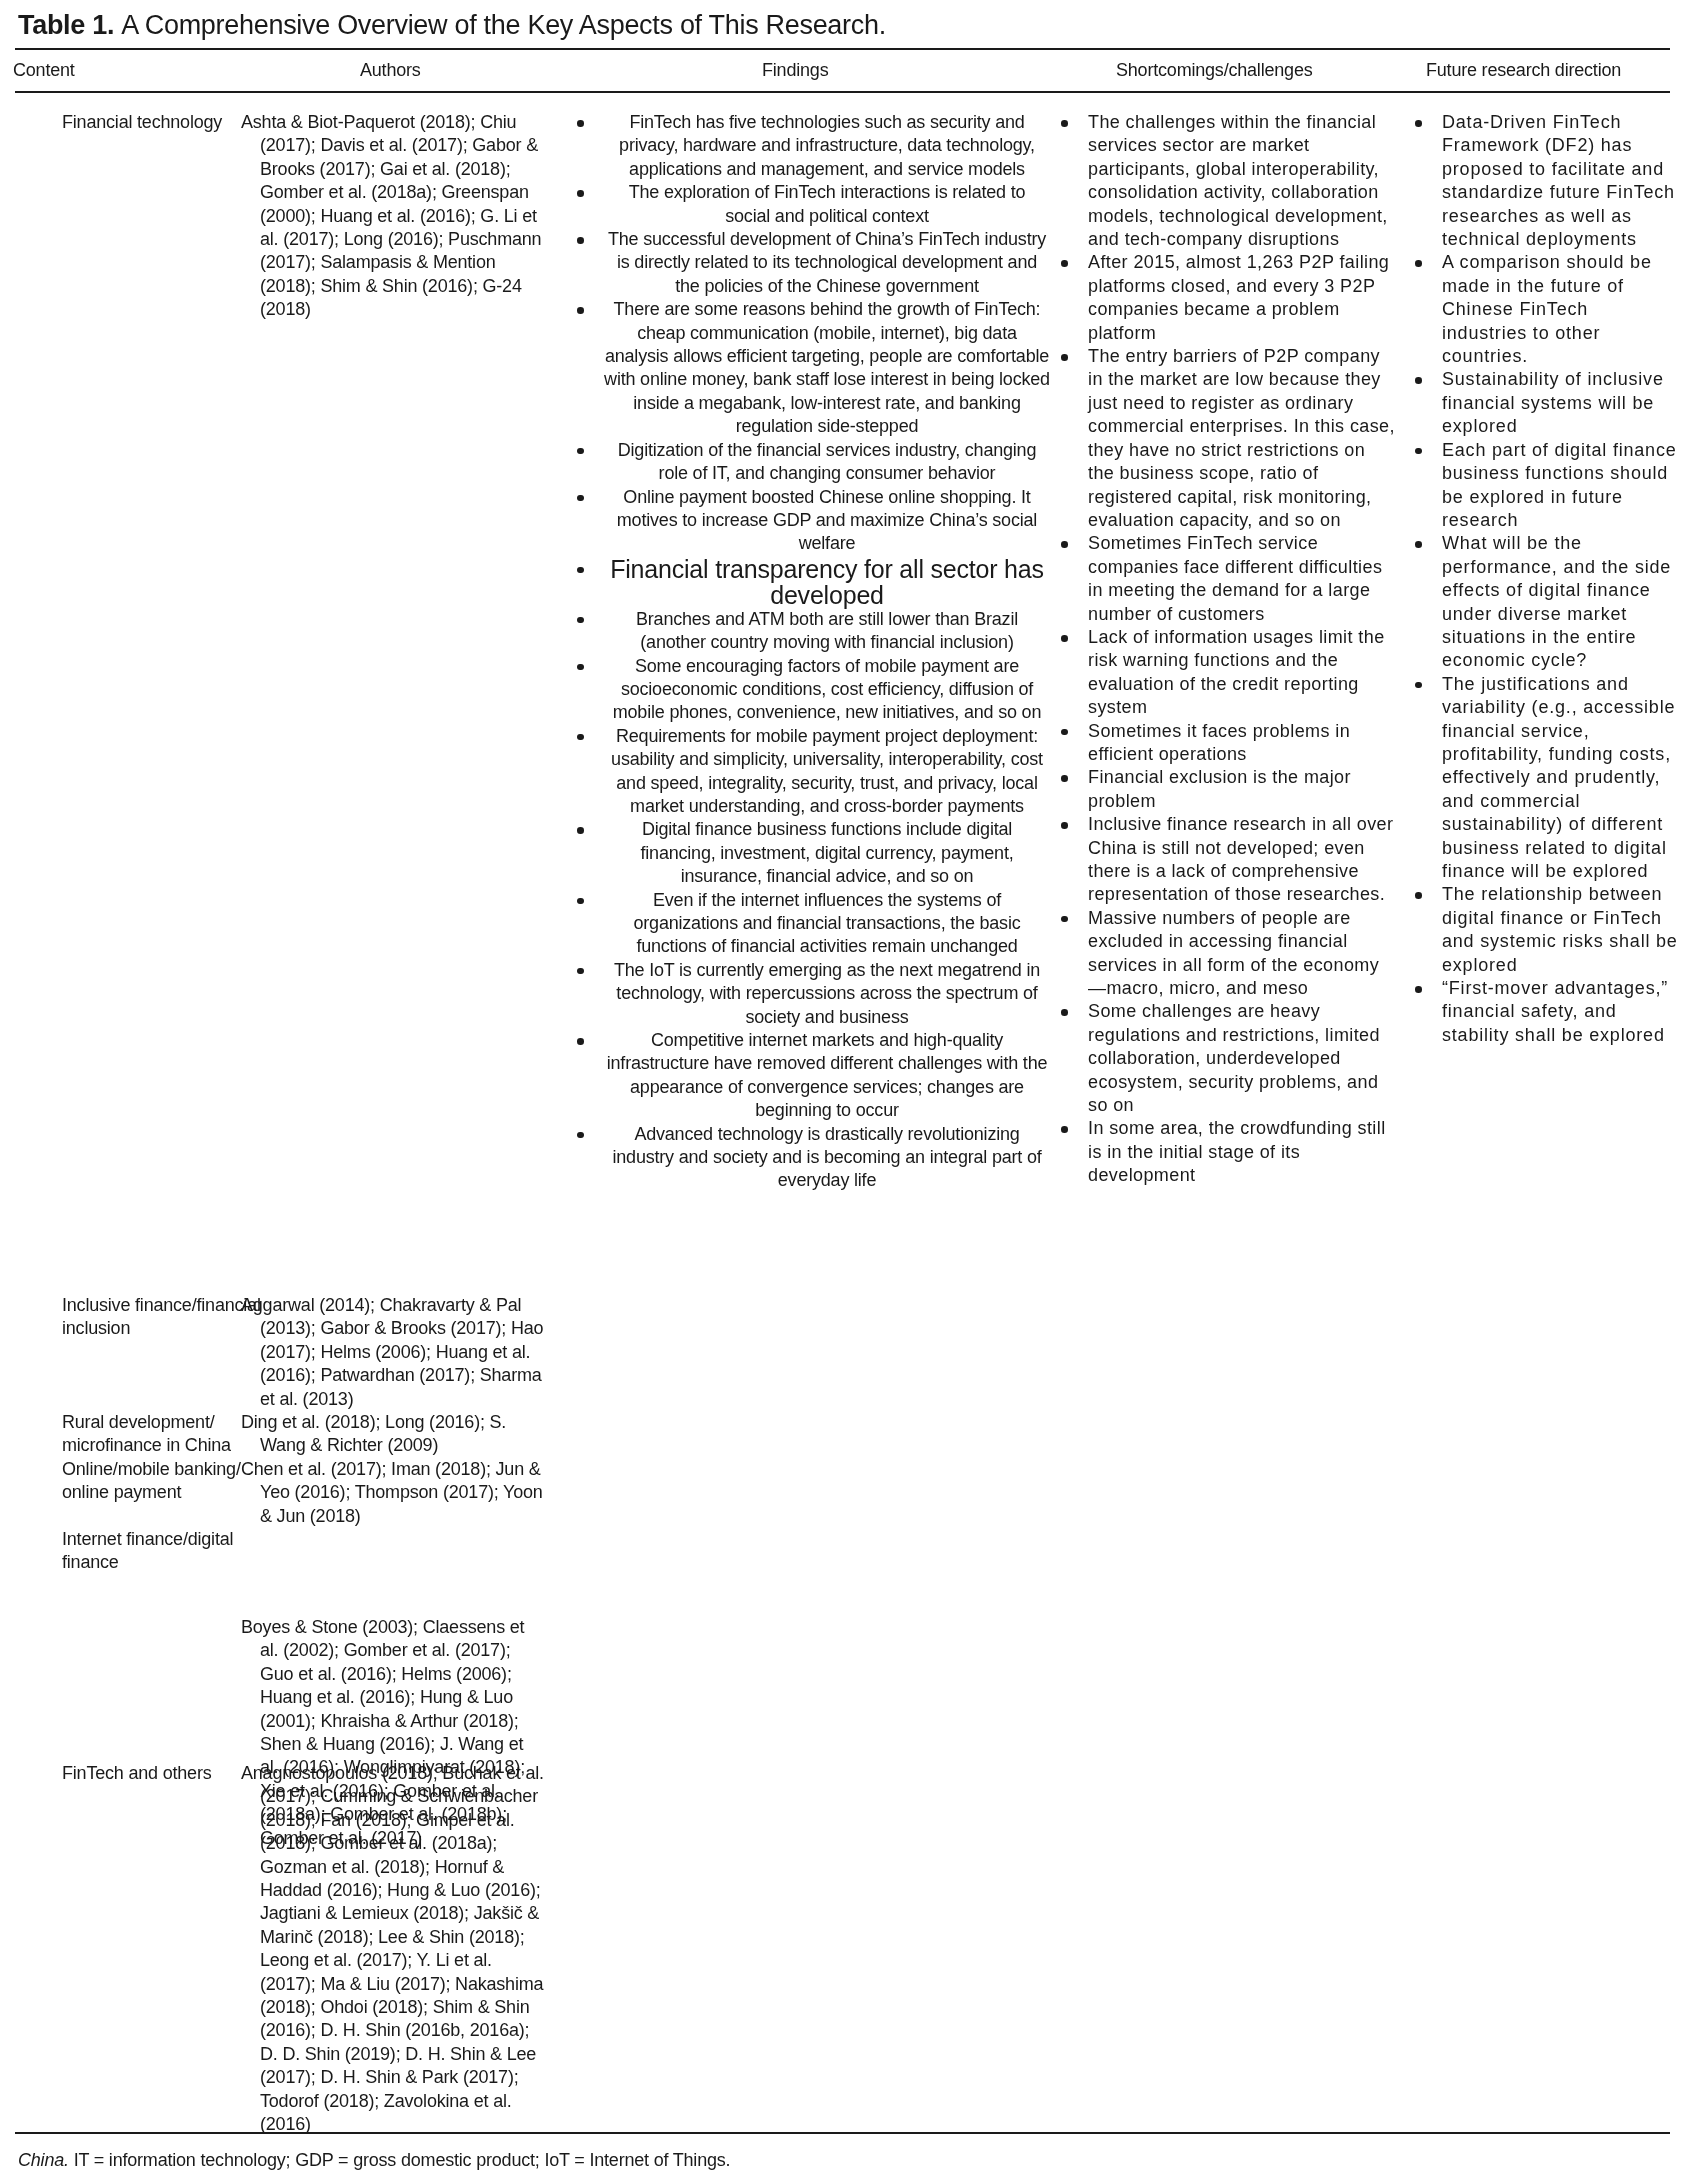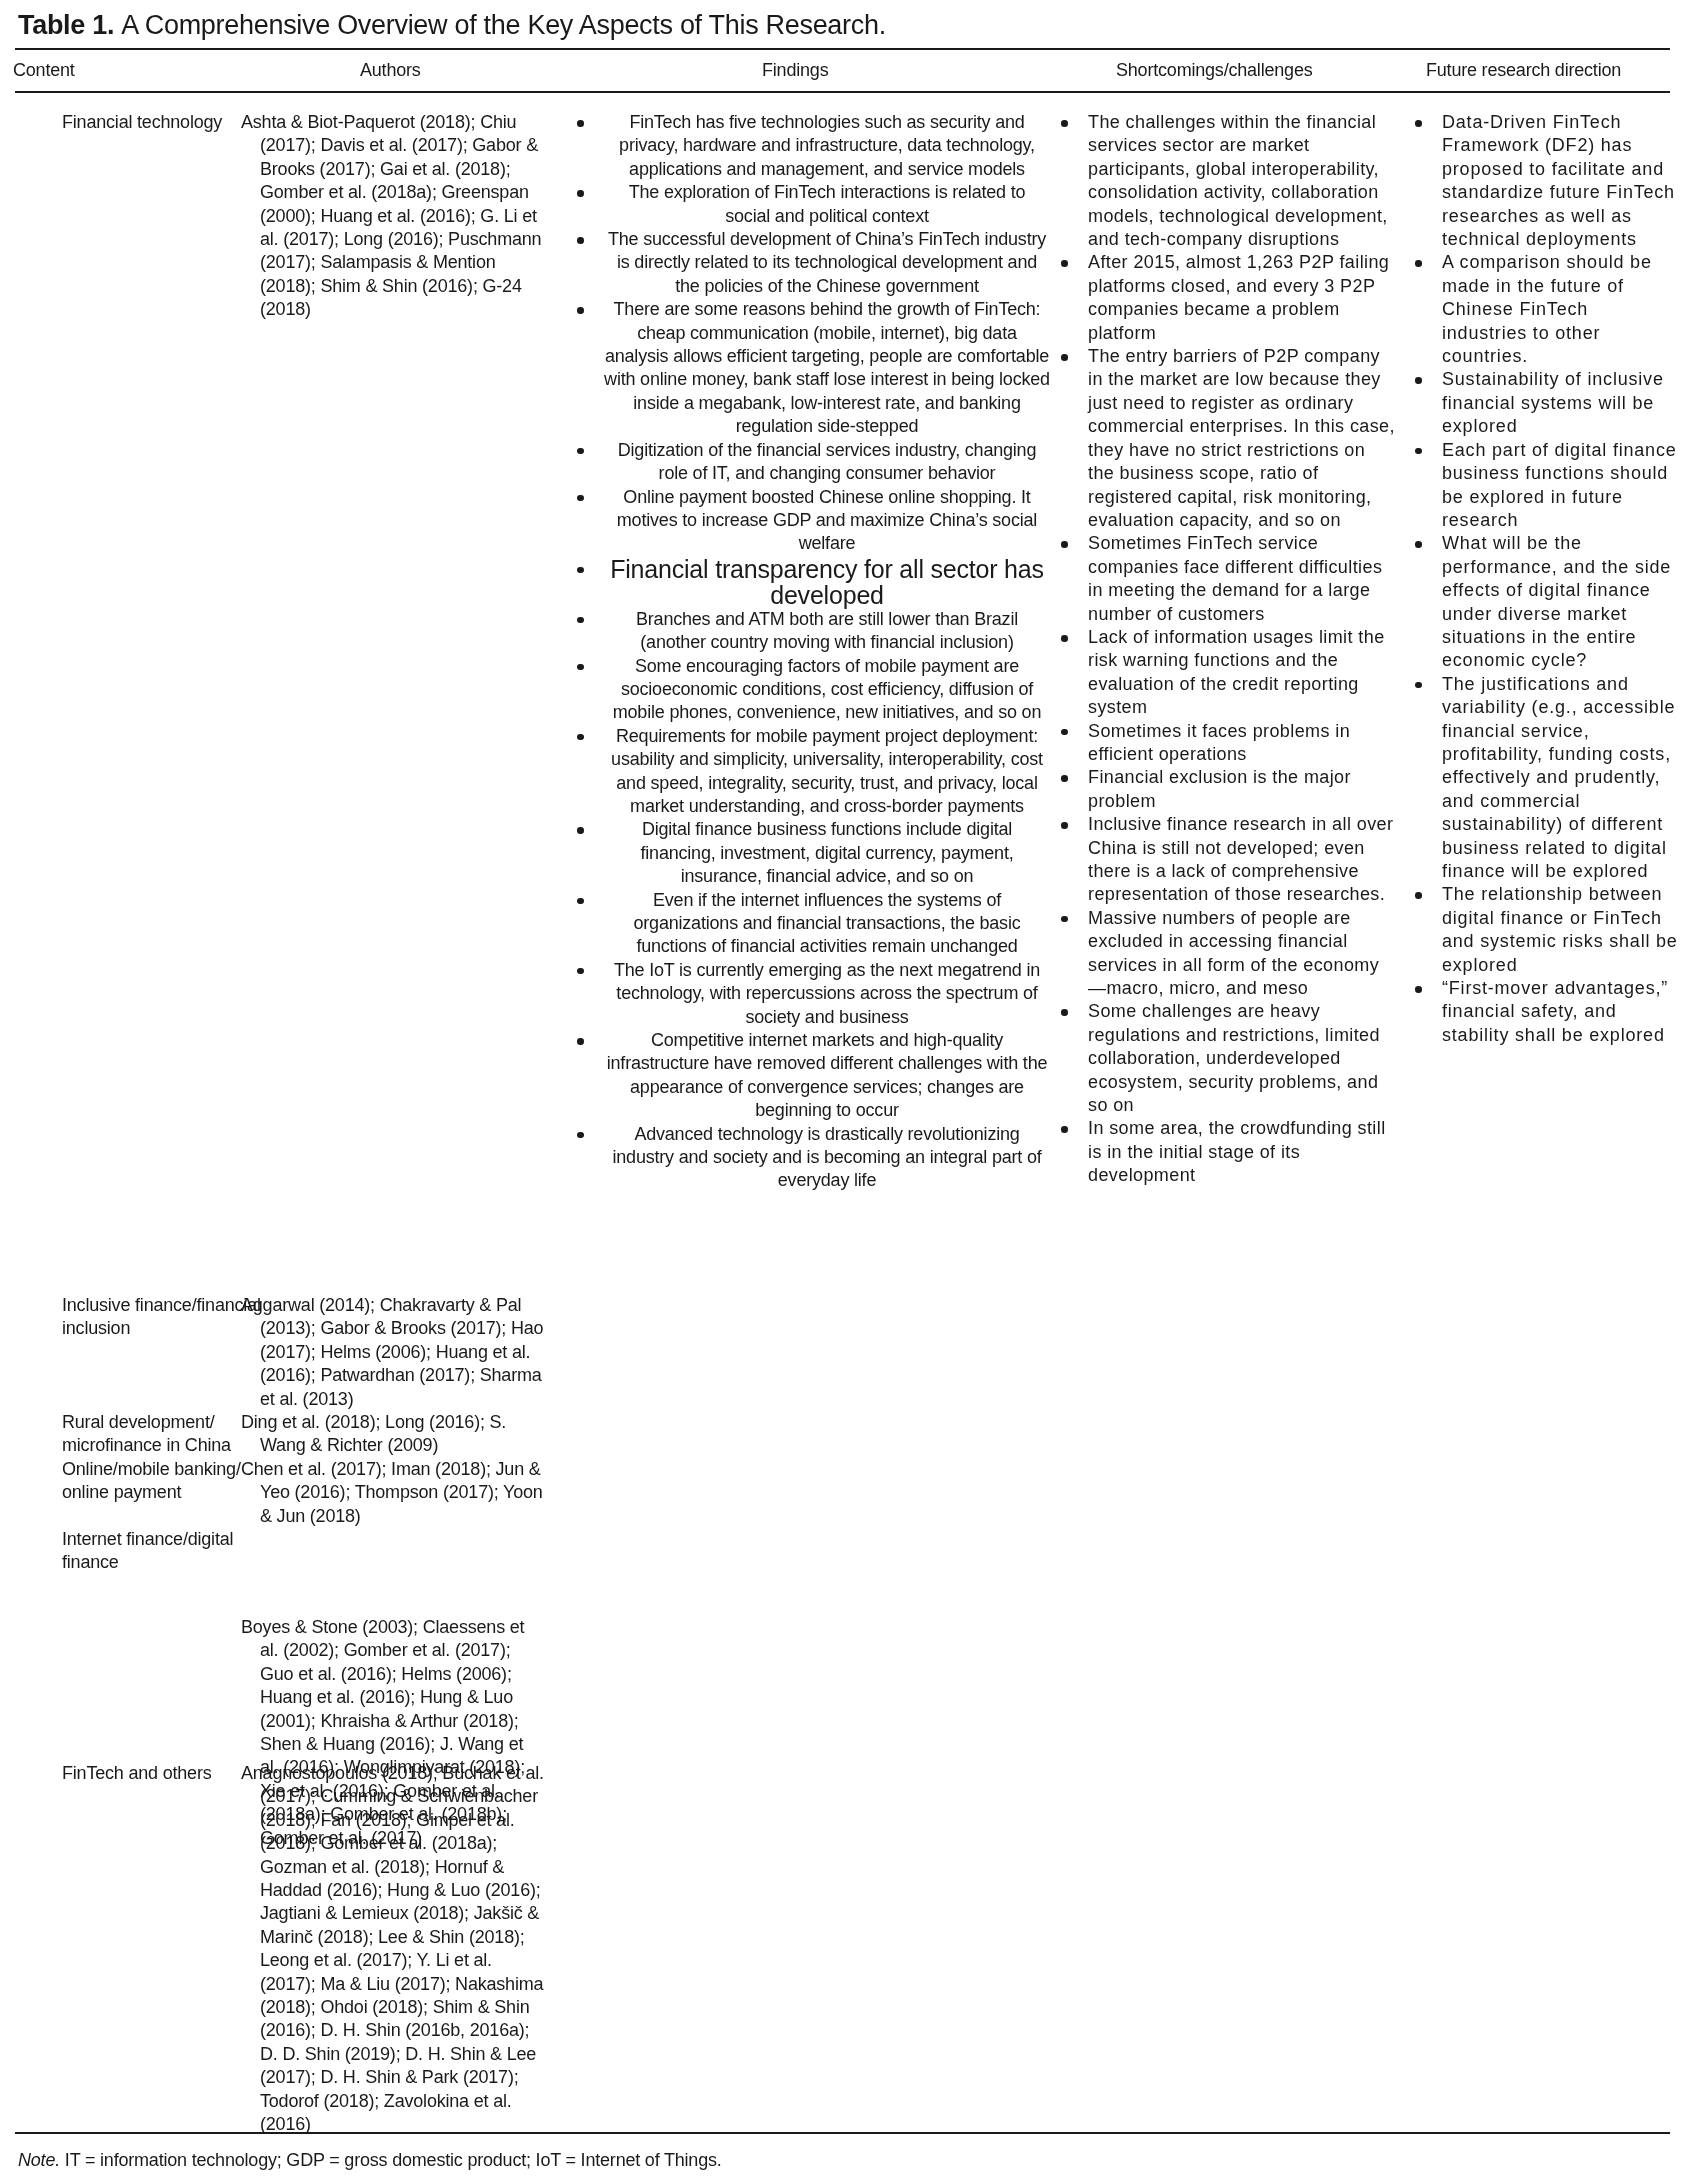--- a/index.html
+++ b/index.html
@@ -132,17 +132,17 @@
         <li><span class="dot"></span><span>What will be the performance, and the side effects of digital finance under diverse market situations in the entire economic cycle?</span></li>
         <li><span class="dot"></span><span>The justifications and variability (e.g., accessible financial service, profitability, funding costs, effectively and prudently, and commercial sustainability) of different business related to digital finance will be explored</span></li>
         <li><span class="dot"></span><span>The relationship between digital finance or FinTech and systemic risks shall be explored</span></li>
         <li><span class="dot"></span><span>“First-mover advantages,” financial safety, and stability shall be explored</span></li>
       </ul>
   </div>
 
   <div class="rule bottom"></div>
 
   <div class="note">
-    <span class="note-label">Note.</span>
+    <span class="note-label">China.</span>
     <span>IT = information technology; GDP = gross domestic product; IoT = Internet of Things.</span>
   </div>
 </div>
 
 
 </body></html>

